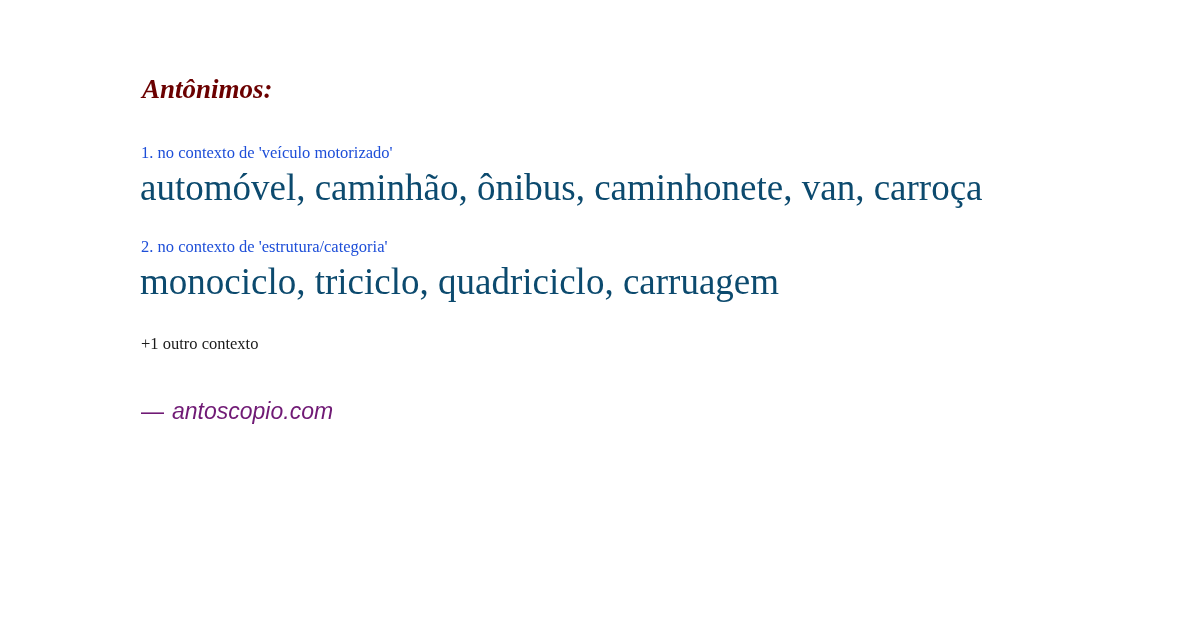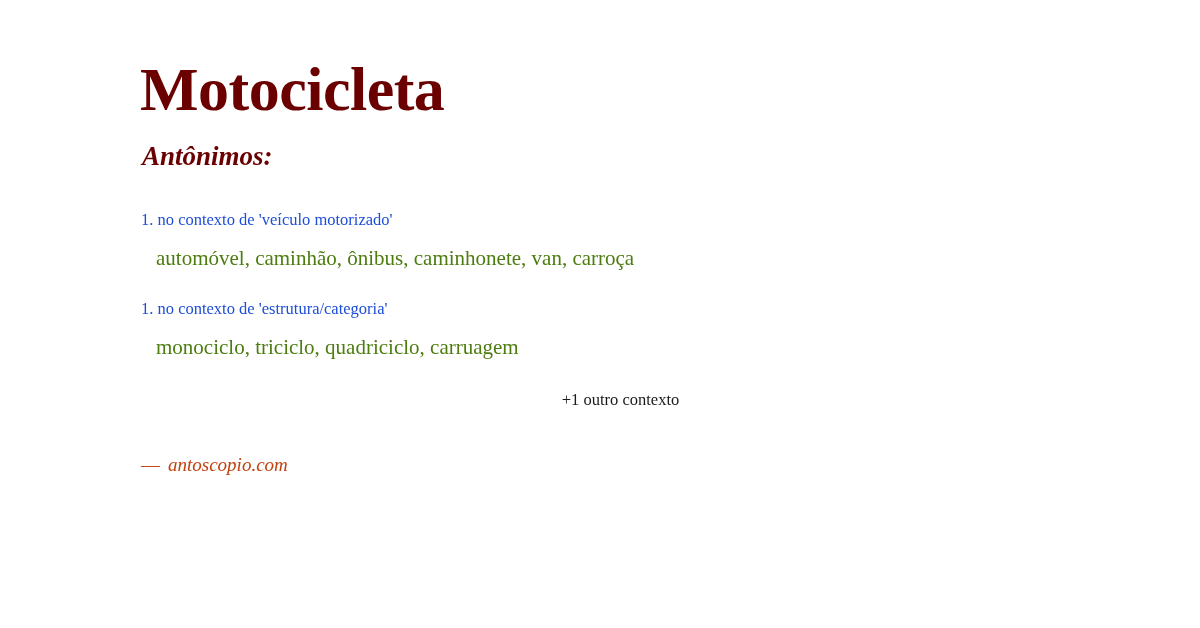--- a/index.html
+++ b/index.html
@@ -46,62 +46,60 @@
     margin-bottom: 27px;
   }
   .sense-context {
     font-family: "Liberation Serif", serif;
     font-size: 16.5px;
     color: #1d4ed8;
     margin: 0 0 2px 1px;
   }
   .sense-terms {
     font-family: "Liberation Serif", serif;
-    font-size: 21px;
+    font-size: 37px;
     line-height: 1.22;
-    color: #4d7c0f;
-    margin: 16px;
+    color: #0c4a6e;
+    margin: 0;
   }
   .more-contexts {
     font-family: "Liberation Serif", serif;
     font-size: 16.5px;
     color: #1a1a1a;
     margin: 30px 0 0 1px;
-    text-align: center;
   }
   .source {
-    font-family: Liberation Serif, serif;
+    font-family: Liberation Sans, sans-serif;
     font-style: italic;
-    font-size: 19px;
-    color: #c2410c;
+    font-size: 23px;
+    color: #701a75;
     margin: 44px 0 0 1px;
   }
   .source .dash {
     font-style: normal;
     padding-right: 8px;
   }
 </style>
 </head>
 <body>
 
 <div class="page">
 
-  <h1 class="headword">Motocicleta</h1>
   <div class="subtitle">Antônimos:</div>
 
   <div class="senses">
 
     <div class="sense">
       <div class="sense-context">1. no contexto de 'veículo motorizado'</div>
       <div class="sense-terms">automóvel, caminhão, ônibus, caminhonete, van, carroça</div>
     </div>
 
 
     <div class="sense">
-      <div class="sense-context">1. no contexto de 'estrutura/categoria'</div>
+      <div class="sense-context">2. no contexto de 'estrutura/categoria'</div>
       <div class="sense-terms">monociclo, triciclo, quadriciclo, carruagem</div>
     </div>
 
   </div>
 
   <div class="more-contexts">+1 outro contexto</div>
 
   <div class="source">
     <span class="dash">—</span><span>antoscopio.com</span>
   </div>

